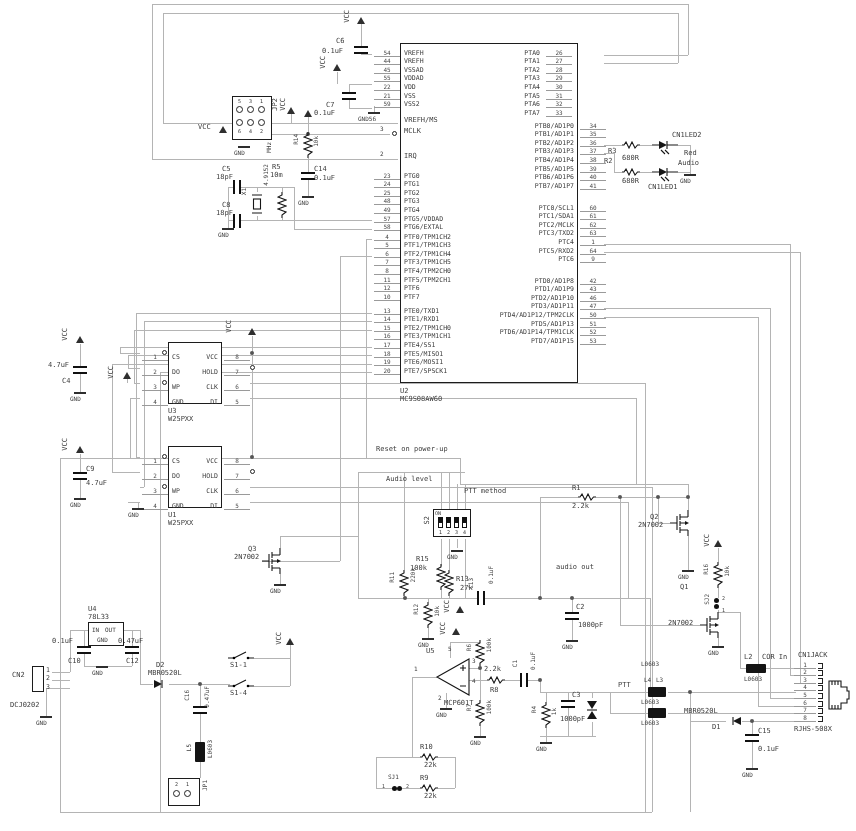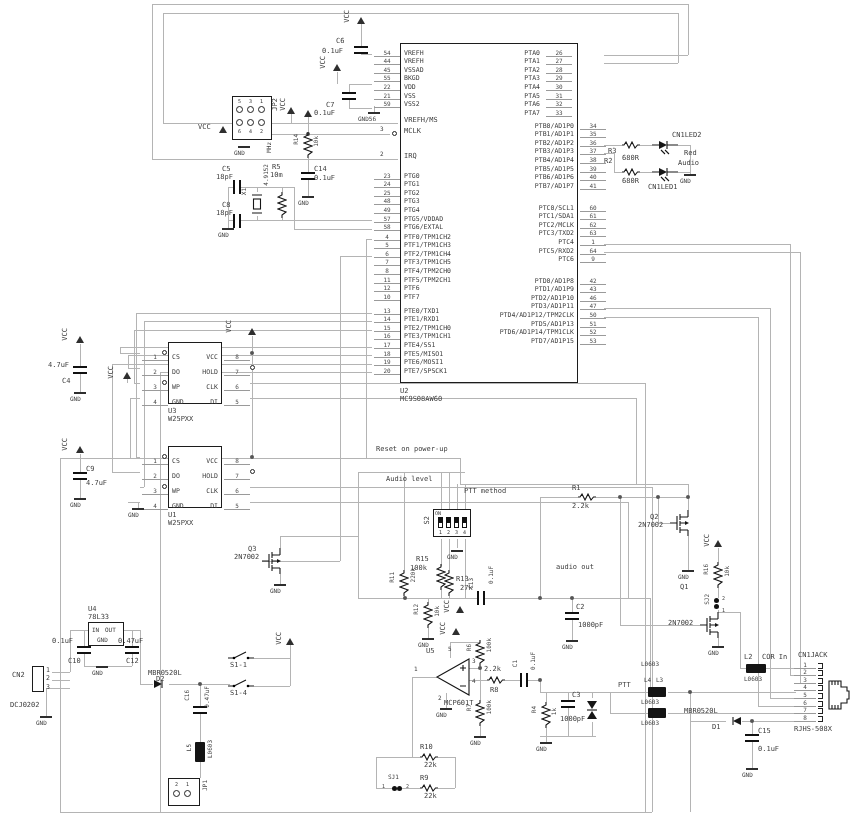--- a/index.html
+++ b/index.html
@@ -296,21 +296,21 @@
       <div class="prow">
         <span class="pnum">44</span>
         <span class="pname">VREFH</span>
       </div>
       <div class="prow">
         <span class="pnum">45</span>
         <span class="pname">VSSAD</span>
       </div>
       <div class="prow">
         <span class="pnum">55</span>
-        <span class="pname">BKGD</span>
+        <span class="pname">VDDAD</span>
       </div>
       <div class="prow">
         <span class="pnum">22</span>
         <span class="pname">VDD</span>
       </div>
       <div class="prow">
         <span class="pnum">21</span>
         <span class="pname">VSS</span>
       </div>
       <div class="prow">
@@ -896,21 +896,21 @@
   <div class="lbl" style="left:68px;top:658px">C10</div>
   <i class="caph" style="left:125px;top:646px"></i>
   <div class="lbl" style="left:118px;top:638px">0.47uF</div>
   <div class="lbl" style="left:126px;top:658px">C12</div>
   <i class="bar" style="left:96px;top:666px"></i>
   <div class="lbl s6" style="left:92px;top:670px">GND</div>
   <svg class="sym" style="left:153px;top:679px" width="16" height="10" viewBox="0 0 16 10">
       <path class="f" d="M1 1 L1 9 L9 5 Z"></path>
       <path d="M9 1 v8"></path>
     </svg>
-  <div class="lbl" style="left:156px;top:676px">D2</div>
+  <div class="lbl" style="left:156px;top:662px">D2</div>
   <div class="lbl" style="left:148px;top:670px">MBR0520L</div>
   <i class="caph" style="left:193px;top:706px"></i>
   <div class="lbl v s6" style="left:184px;top:690px">C16</div>
   <div class="lbl v s6" style="left:204px;top:686px">0.47uF</div>
   <svg class="sym" style="left:228px;top:650px" width="26" height="10" viewBox="0 0 26 10">
       <path d="M0 8 h6 M20 8 h6 M6 8 l12 -6"></path>
       <circle cx="6" cy="8" r="1.3"></circle>
       <circle cx="20" cy="8" r="1.3"></circle>
     </svg>
   <div class="lbl" style="left:230px;top:662px">S1-1</div>

